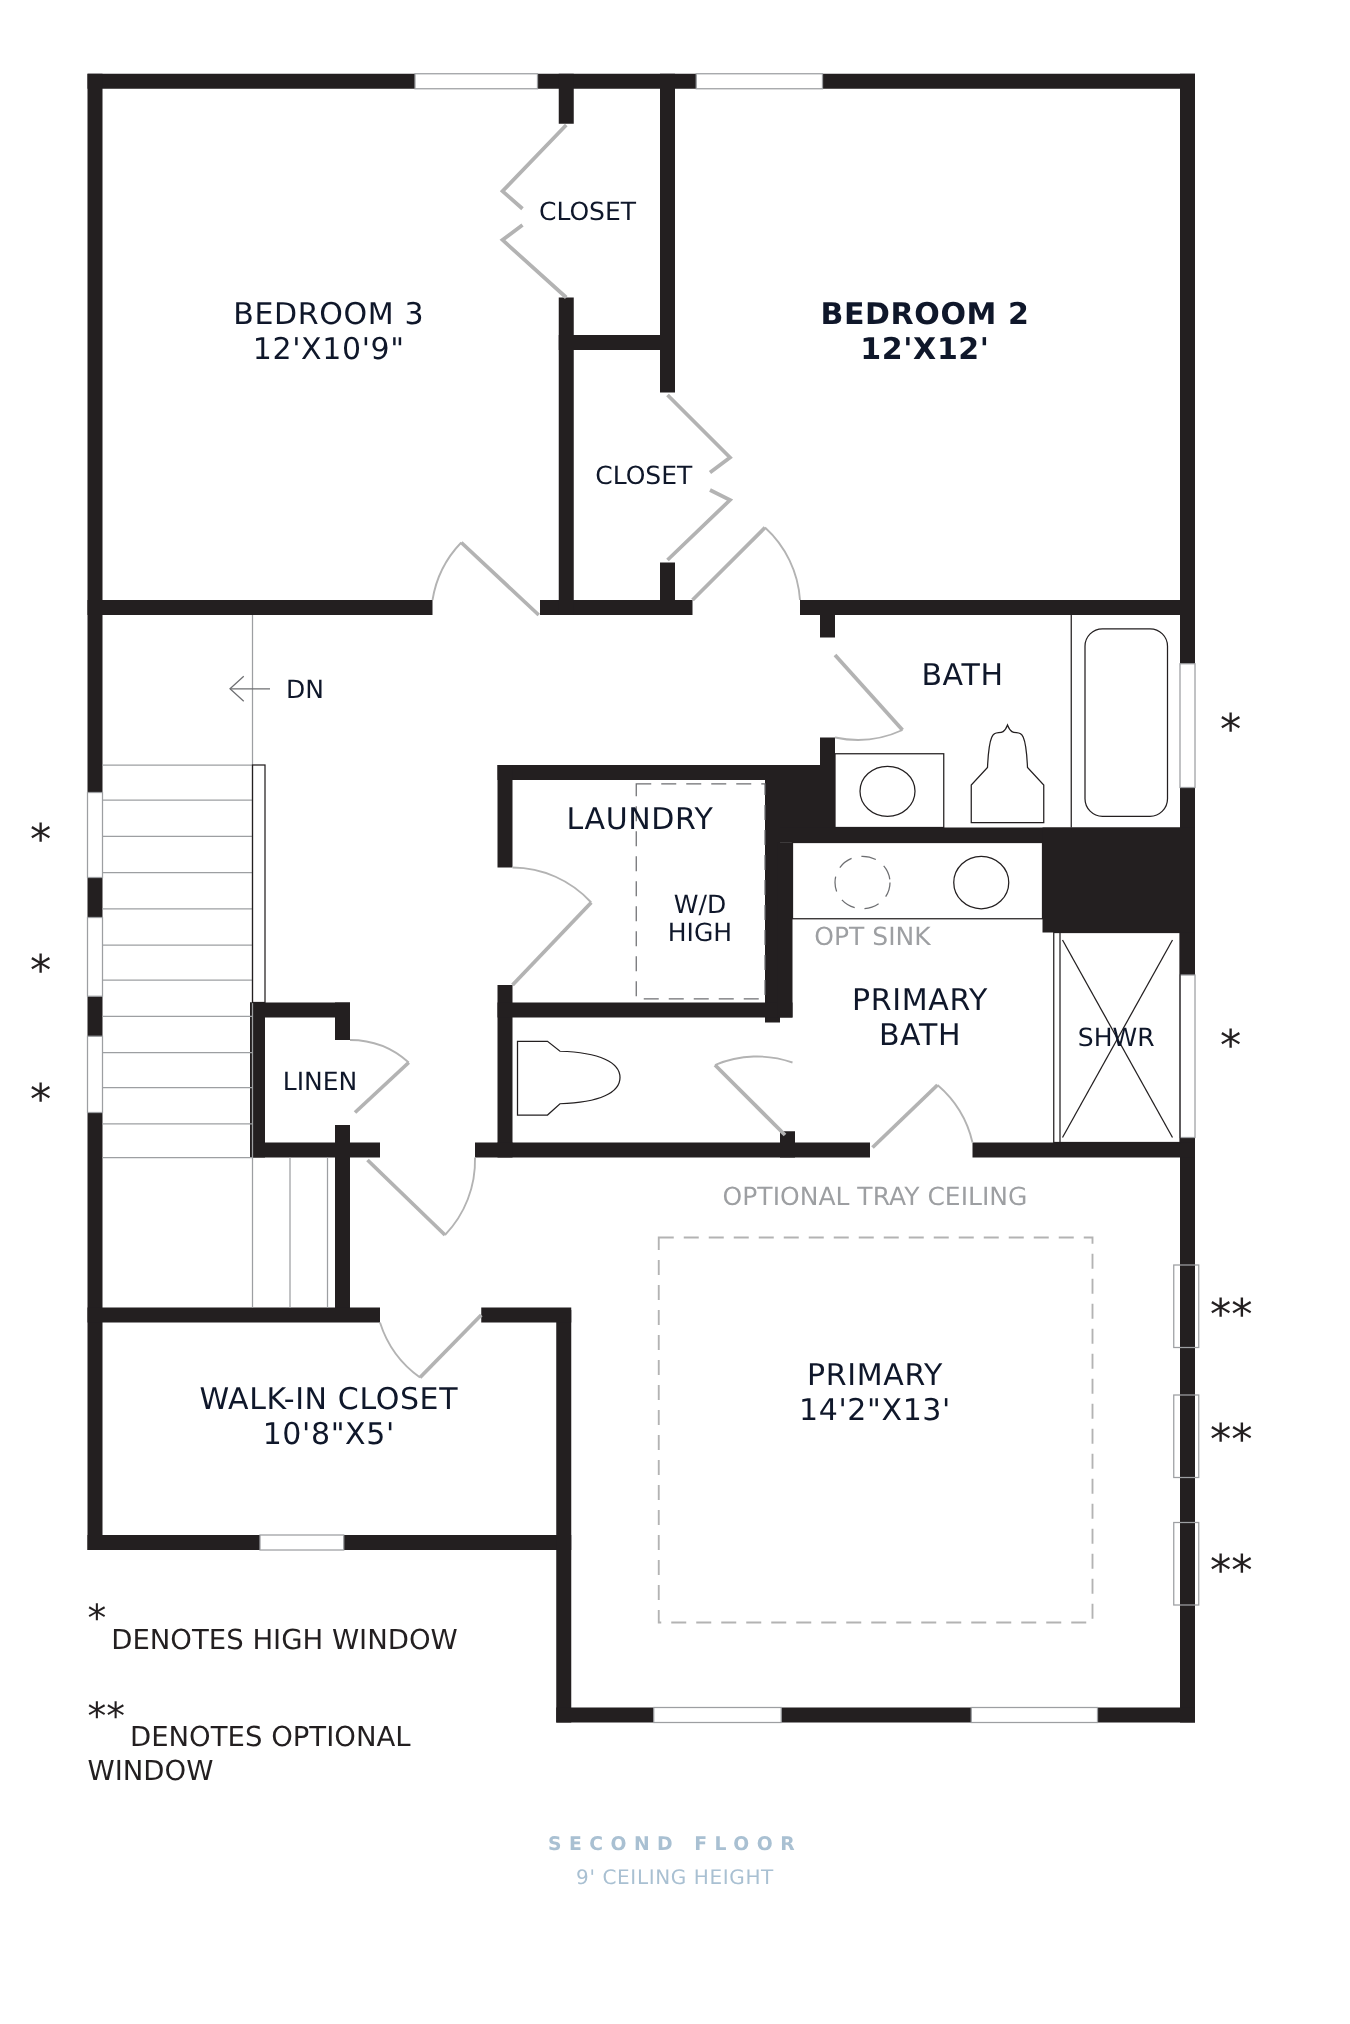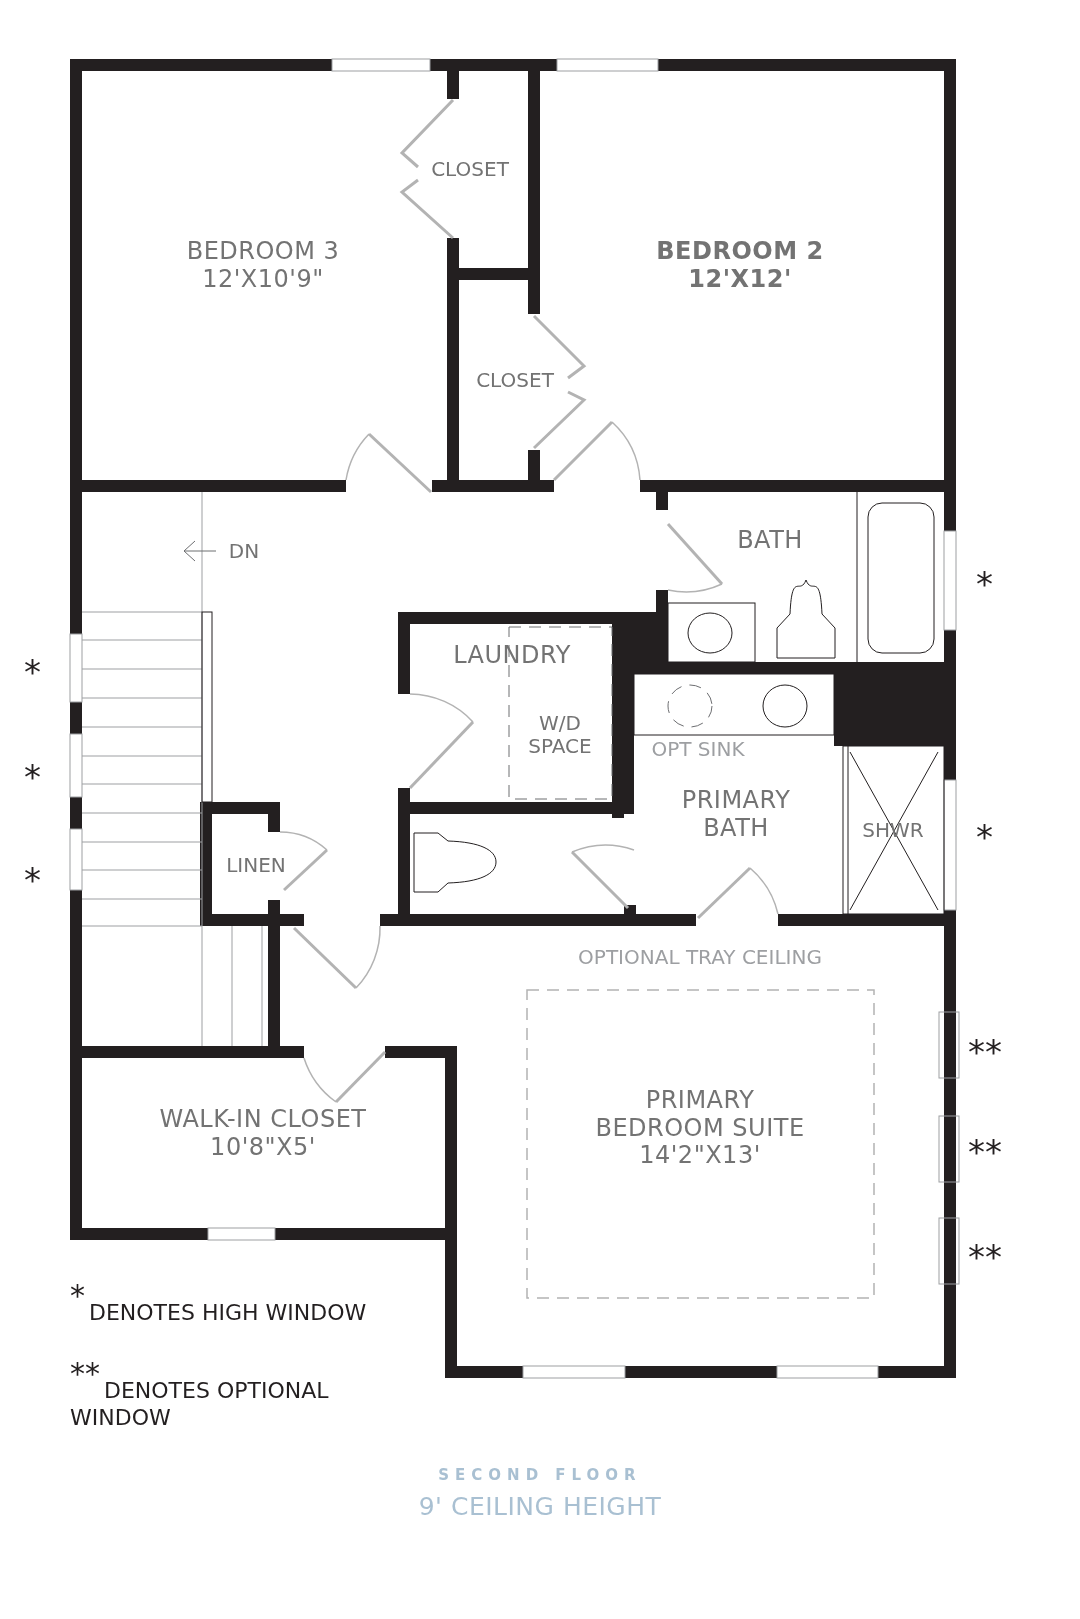--- a/index.html
+++ b/index.html
@@ -1,27 +1,27 @@
 <!DOCTYPE html>
 <html><head>
   <meta charset="utf-8">
   <style>
     html, body { margin: 0; padding: 0; background: #ffffff; }
     body { width: 1080px; height: 1619px; position: relative; overflow: hidden; font-family: "DejaVu Sans", sans-serif; }
     #plan { position: absolute; left: 0; top: 0; }
-    .lbl { position: absolute; color: #737373; font-family: "DejaVu Sans", sans-serif; text-align: center; white-space: nowrap; transform: translateX(-50%); line-height: 1.15; }
+    .lbl { position: absolute; color: #0f172a; font-family: "DejaVu Sans", sans-serif; text-align: center; white-space: nowrap; transform: translateX(-50%); line-height: 1.15; }
     .room { font-size: 24px; letter-spacing: 0.5px; }
     .small { font-size: 20px; }
     .tiny { font-size: 20px; }
     .gray { color: #9d9fa2; }
     .star { position: absolute; font-size: 34px; color: #231f20; font-family: "DejaVu Sans", sans-serif; line-height: 1; }
     .legend { position: absolute; color: #231f20; font-size: 22px; font-family: "DejaVu Sans", sans-serif; line-height: 1.6; white-space: nowrap; }
     .legend .sym { font-size: 30px; vertical-align: 14px; margin-right: 4px; }
     .footer-title { position: absolute; left: 540px; top: 1466px; transform: translateX(-50%); color: #a9c0d2; font-size: 15px; font-weight: bold; letter-spacing: 6px; white-space: nowrap; }
-    .footer-sub { position: absolute; left: 540px; top: 1492px; transform: translateX(-50%); color: #a9c0d2; font-size: 25px; letter-spacing: 0.5px; white-space: nowrap; }
+    .footer-sub { position: absolute; left: 540px; top: 1492px; transform: translateX(-50%); color: #a9c0d2; font-size: 16px; letter-spacing: 0.5px; white-space: nowrap; }
   </style>
 </head>
 <body>
 
 <svg id="plan" width="1080" height="1619" viewBox="0 0 1080 1619" xmlns="http://www.w3.org/2000/svg">
   <g fill="#231f20">
 
     <rect x="70" y="59" width="262" height="12"></rect>
     <rect x="430" y="59" width="127" height="12"></rect>
     <rect x="658" y="59" width="298" height="12"></rect>
@@ -194,38 +194,37 @@
 <div class="lbl room" style="left:740px;top:238px;font-weight:bold;">
   <div>BEDROOM 2</div>
   <div>12'X12'</div>
 </div>
 <div class="lbl tiny" style="left:470px;top:158px;">CLOSET</div>
 <div class="lbl tiny" style="left:515px;top:369px;">CLOSET</div>
 <div class="lbl room" style="left:770px;top:527px;">BATH</div>
 <div class="lbl room" style="left:512px;top:642px;">LAUNDRY</div>
 <div class="lbl small" style="left:560px;top:712px;">
   <div>W/D</div>
-  <div>SPACE</div>
+  <div>HIGH</div>
 </div>
 <div class="lbl small gray" style="left:698px;top:738px;">OPT SINK</div>
 <div class="lbl room" style="left:736px;top:787px;">
   <div>PRIMARY</div>
   <div>BATH</div>
 </div>
 <div class="lbl tiny" style="left:893px;top:819px;">SHWR</div>
 <div class="lbl tiny" style="left:256px;top:854px;">LINEN</div>
 <div class="lbl small" style="left:244px;top:540px;">DN</div>
 <div class="lbl small gray" style="left:700px;top:946px;">OPTIONAL TRAY CEILING</div>
 <div class="lbl room" style="left:263px;top:1106px;">
   <div>WALK-IN CLOSET</div>
   <div>10'8"X5'</div>
 </div>
 <div class="lbl room" style="left:700px;top:1087px;">
   <div>PRIMARY</div>
-  <div>BEDROOM SUITE</div>
   <div>14'2"X13'</div>
 </div>
 
 <div class="star" style="left:24px;top:655px;">*</div>
 <div class="star" style="left:24px;top:760px;">*</div>
 <div class="star" style="left:24px;top:863px;">*</div>
 <div class="star" style="left:976px;top:567px;">*</div>
 <div class="star" style="left:976px;top:820px;">*</div>
 <div class="star" style="left:968px;top:1035px;">**</div>
 <div class="star" style="left:968px;top:1135px;">**</div>

